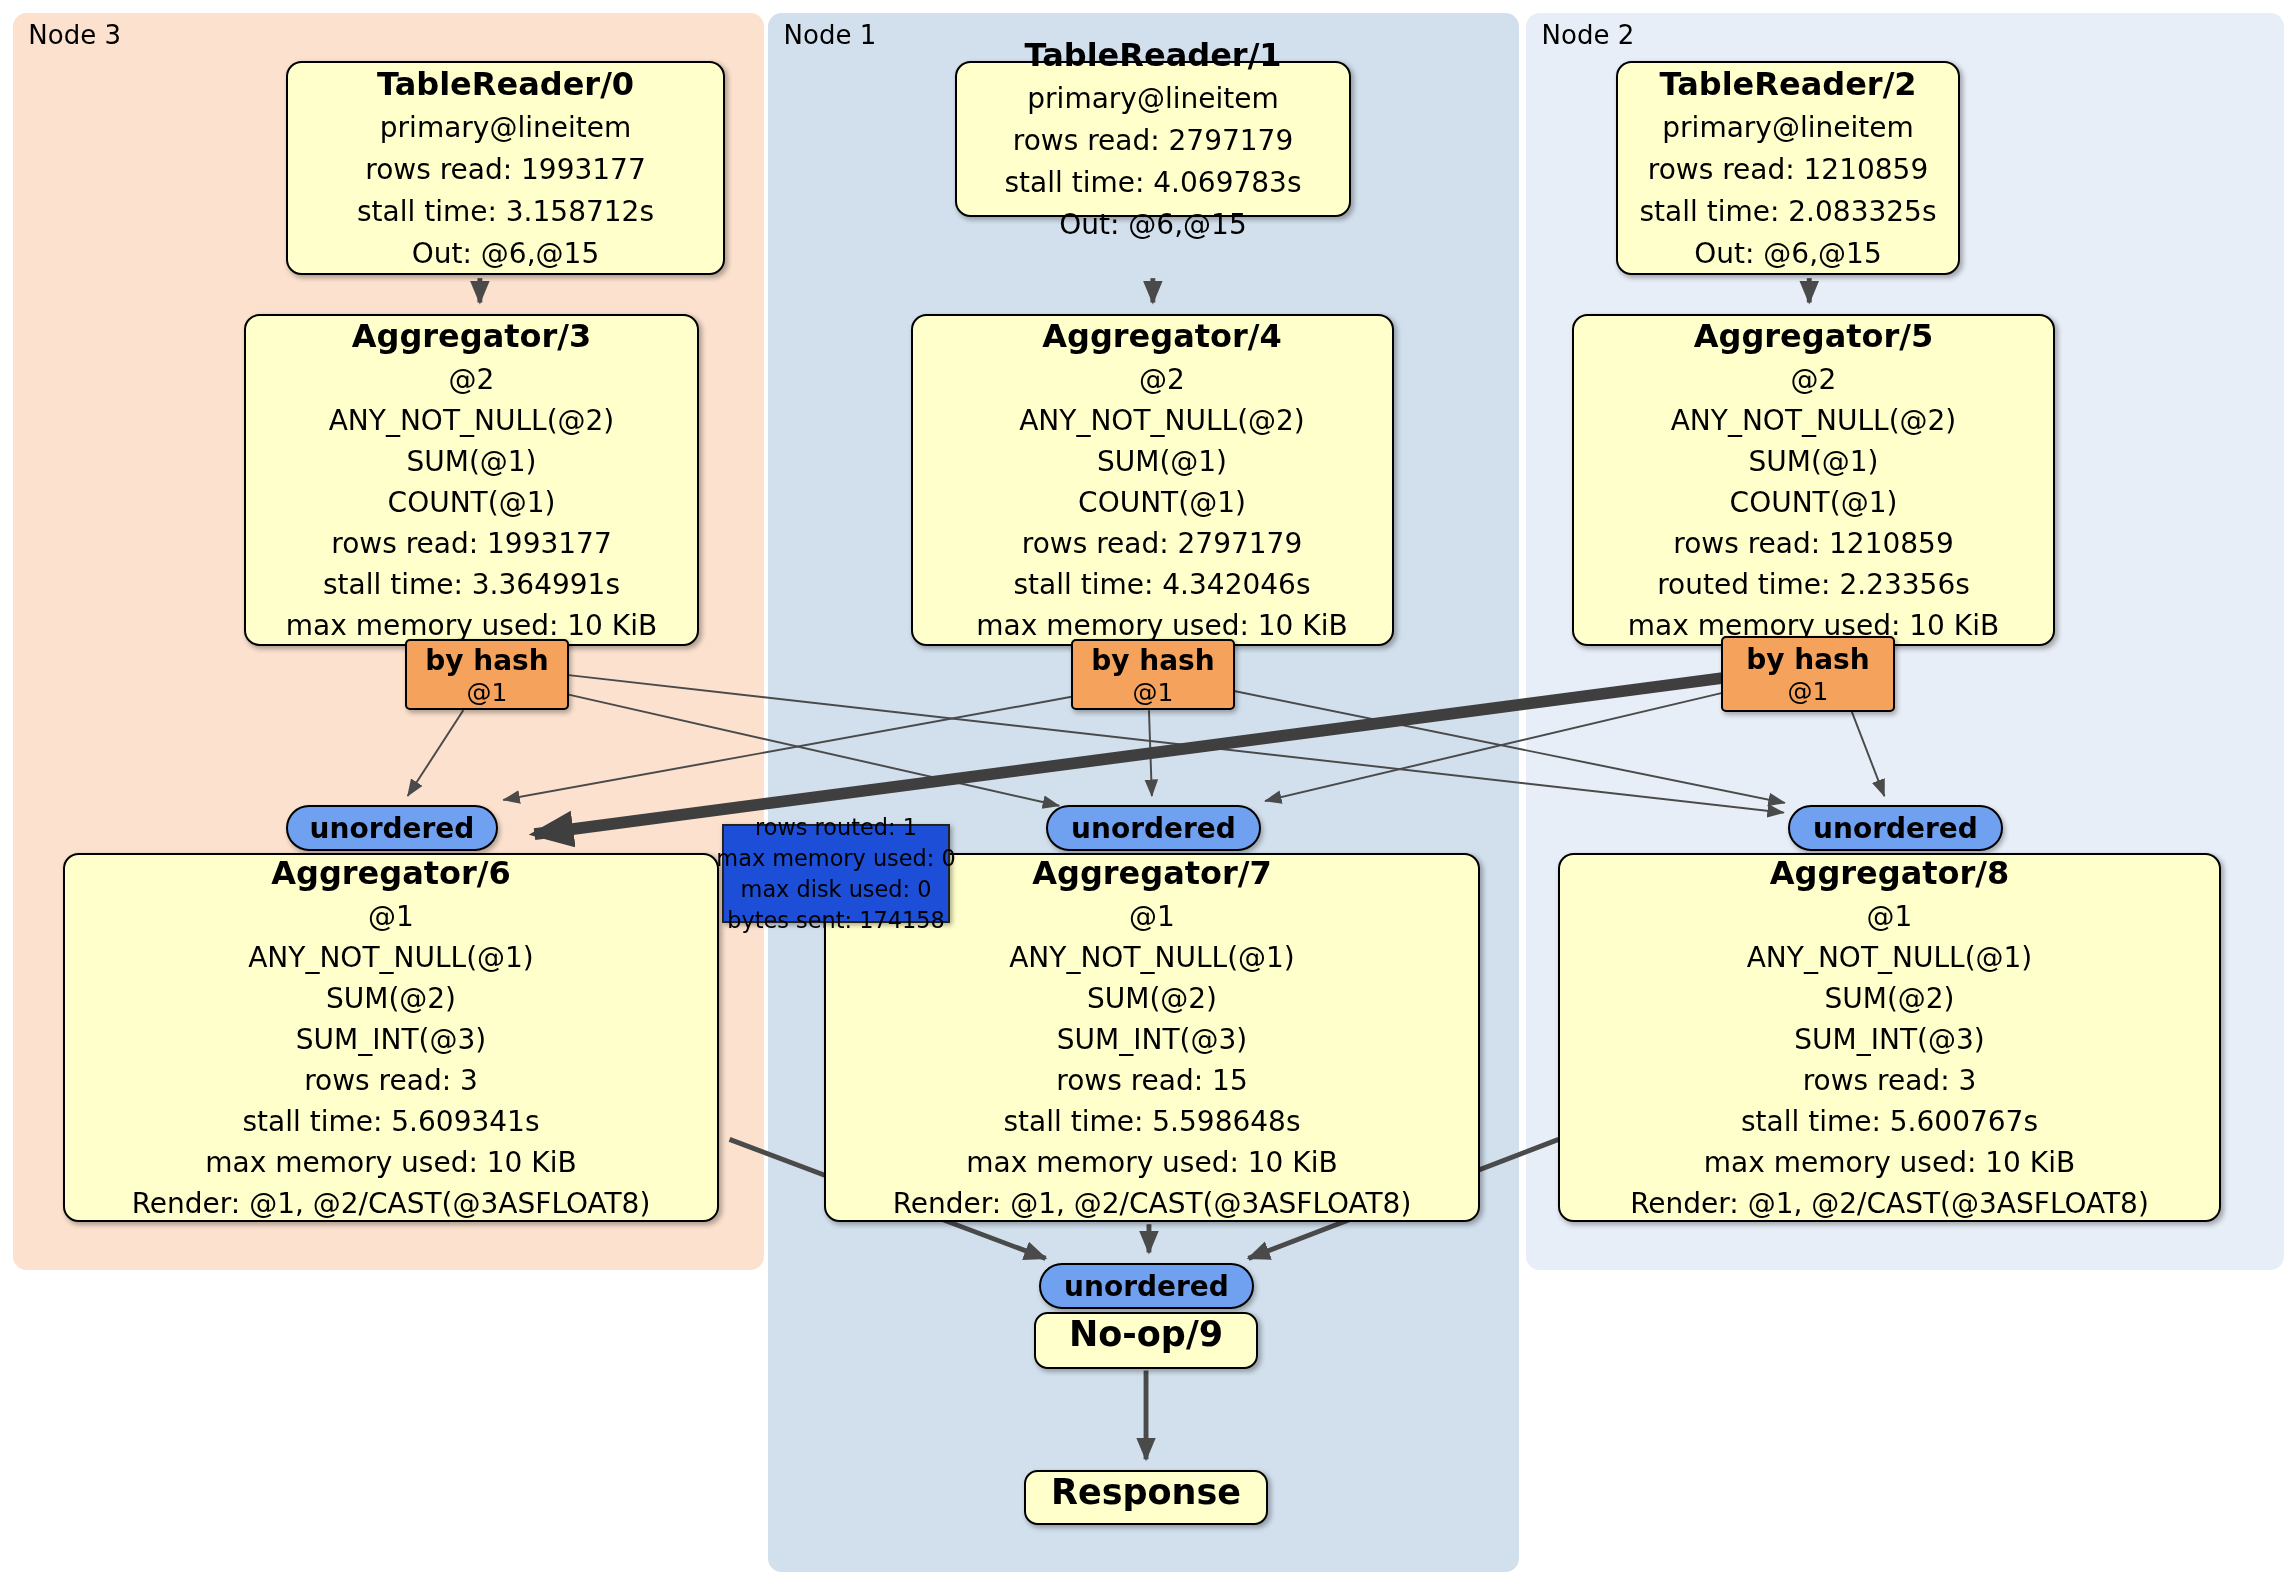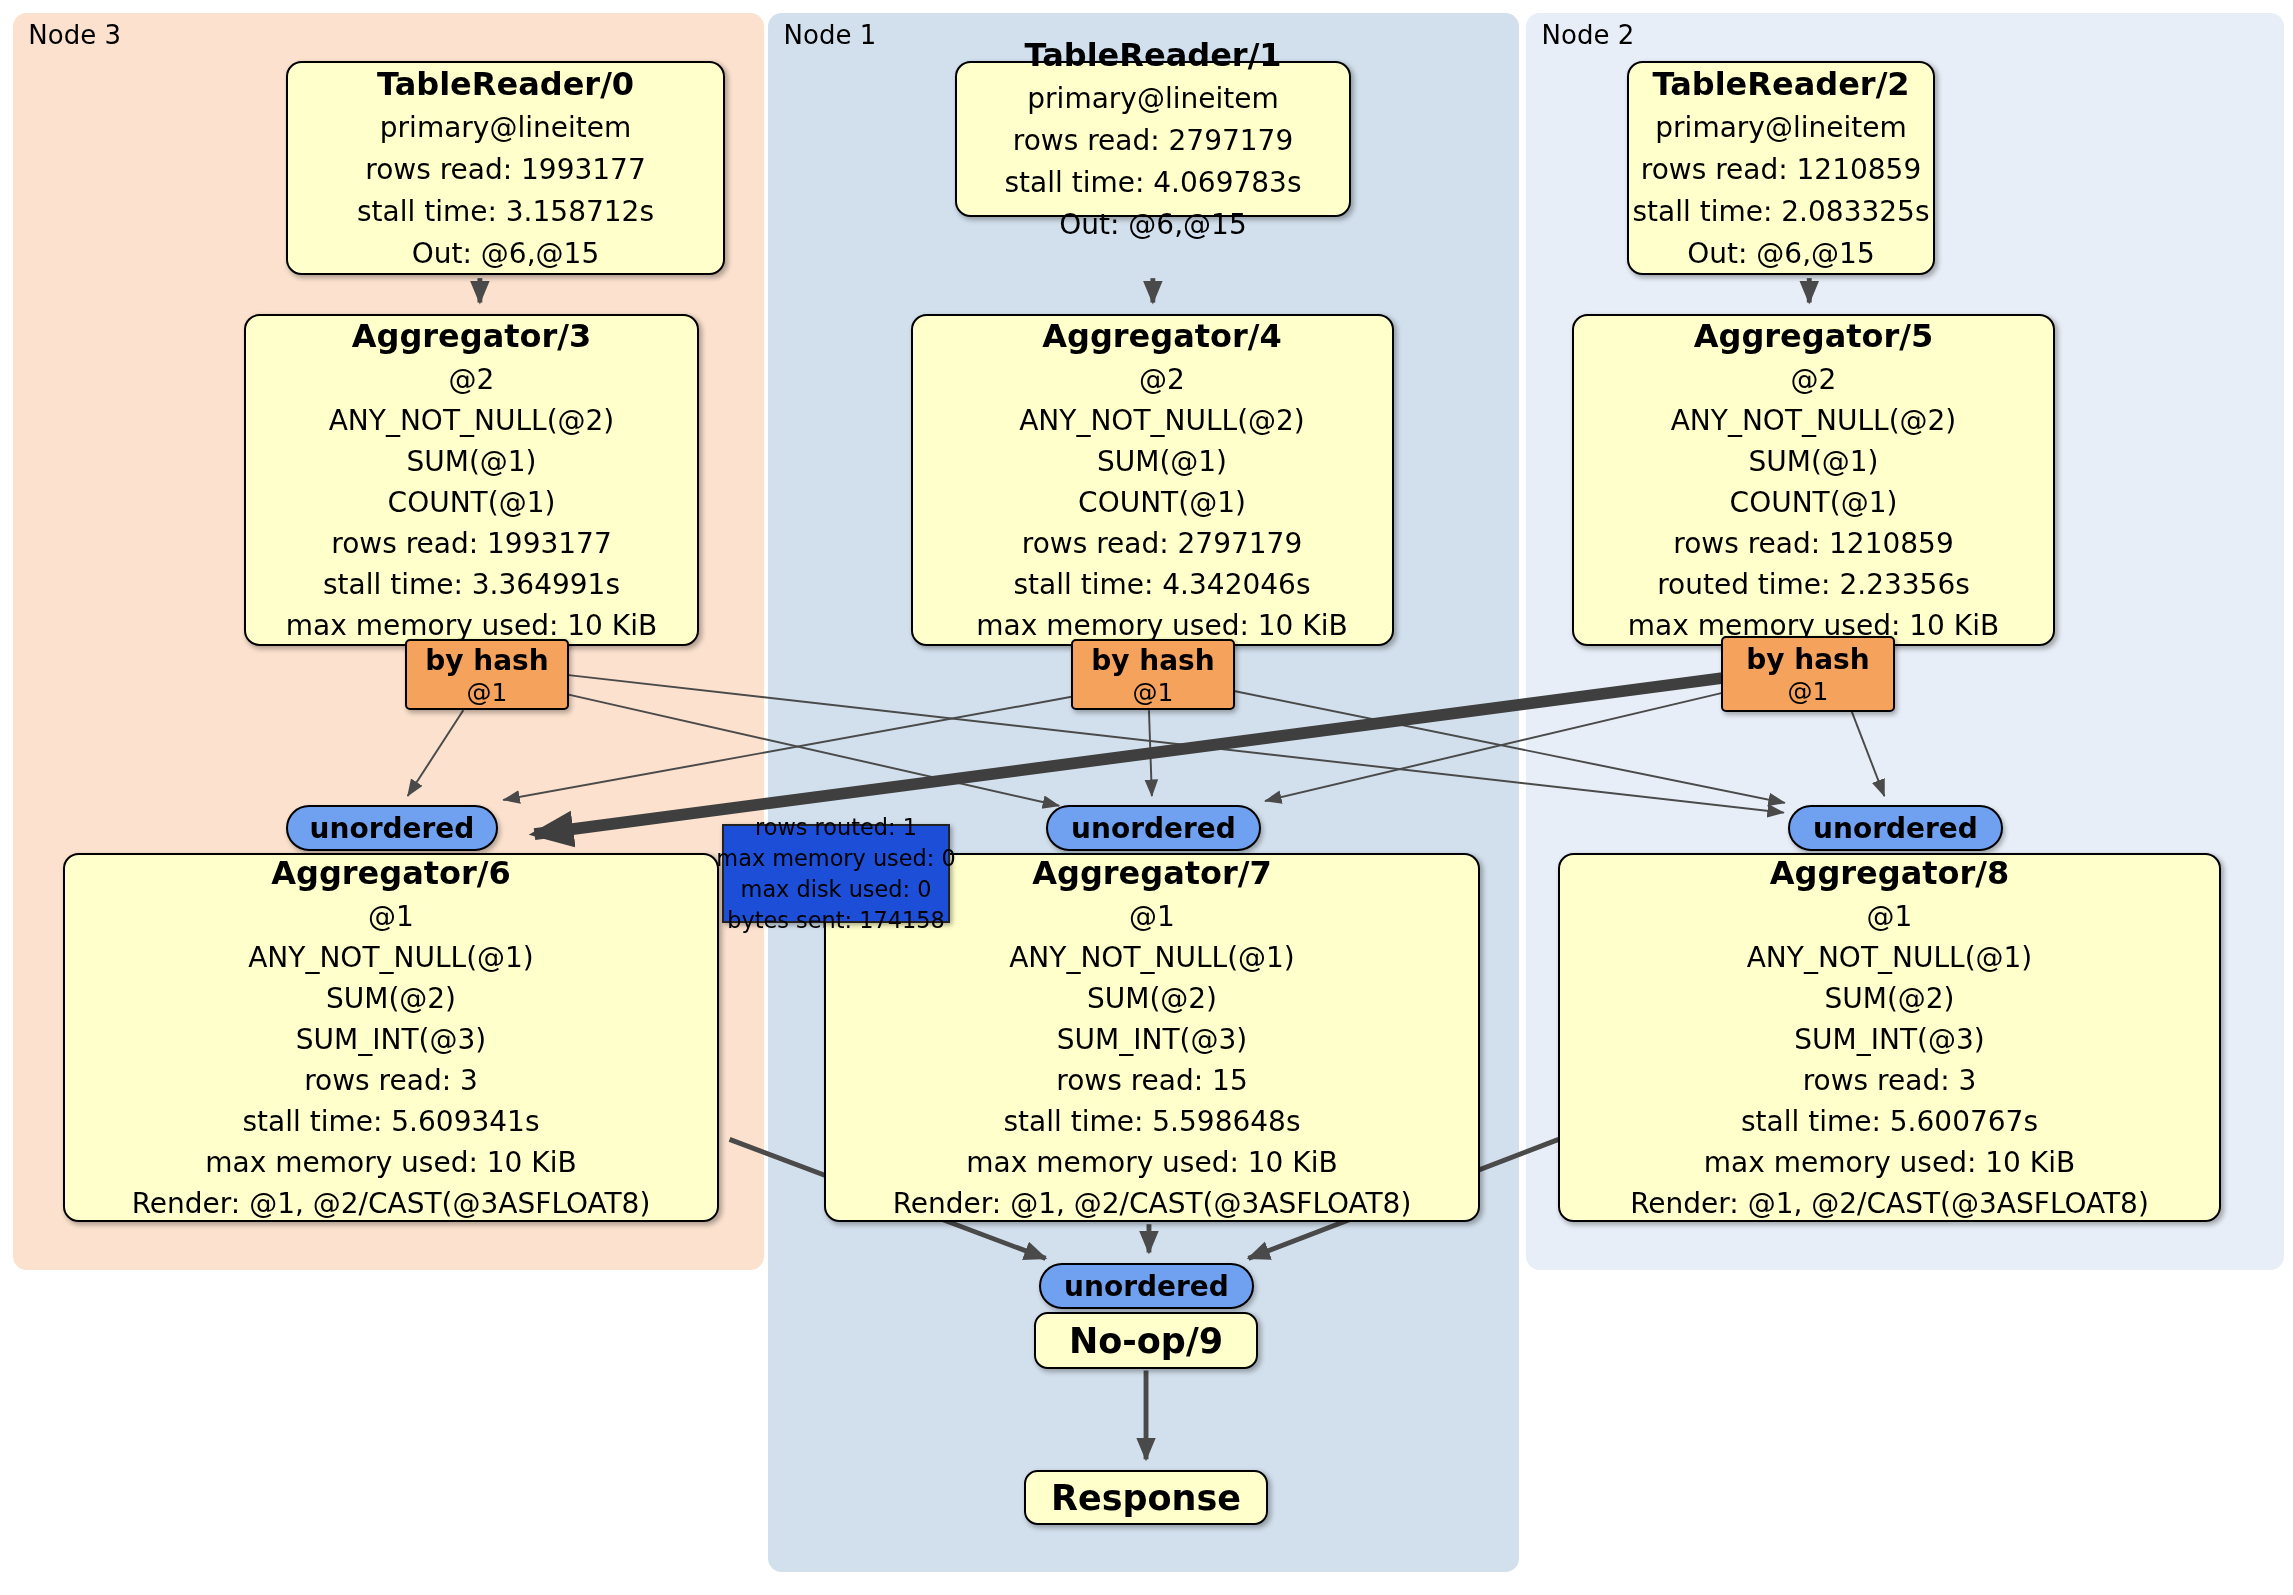--- a/index.html
+++ b/index.html
@@ -21,21 +21,21 @@
   .gbox{position:absolute;background:#ffffcb;border:2.9px solid #000;border-radius:15.6px;
         box-shadow:2.9px 2.9px 4.9px rgba(0,0,0,.30);display:flex;flex-direction:column;
         justify-content:center;align-items:center;text-align:center;z-index:2;
         font-size:28px;}
   .gtitle{font-weight:bold;font-size:32px;line-height:45px;white-space:nowrap;}
   .gline{line-height:41px;white-space:nowrap;}
   .tr .gline{line-height:42px;}
 
   .smallbox{position:absolute;background:#ffffcb;border:2.9px solid #000;border-radius:13.7px;
         box-shadow:2.9px 2.9px 4.9px rgba(0,0,0,.30);display:flex;justify-content:center;
-        align-items:center;z-index:2;font-weight:bold;font-size:35px;}
+        z-index:2;font-weight:bold;font-size:35px;}
 
   .hash{position:absolute;background:#f5a25d;border:2.9px solid #000;border-radius:5px;
         display:flex;flex-direction:column;justify-content:center;align-items:center;
         z-index:2;box-shadow:2px 2.9px 4.9px rgba(0,0,0,.30);}
   .hash-label{font-weight:bold;font-size:28px;line-height:35px;}
   .hash-sub{font-size:25px;line-height:29px;}
 
   .uno{position:absolute;background:#70a1f0;border:2.9px solid #000;border-radius:23.4px;
         display:flex;justify-content:center;align-items:center;z-index:2;
         font-weight:bold;font-size:28px;box-shadow:2px 2.9px 4.9px rgba(0,0,0,.30);}
@@ -161,21 +161,21 @@
   <div class="gline">@1</div>
   <div class="gline">ANY_NOT_NULL(@1)</div>
   <div class="gline">SUM(@2)</div>
   <div class="gline">SUM_INT(@3)</div>
   <div class="gline">rows read: 15</div>
   <div class="gline">stall time: 5.598648s</div>
   <div class="gline">max memory used: 10 KiB</div>
   <div class="gline">Render: @1, @2/CAST(@3ASFLOAT8)</div>
 </div>
 
-<div class="gbox tr" style="left:1616px;top:61px;width:308px;height:214px;margin-left:11px;">
+<div class="gbox tr" style="left:1616px;top:61px;width:344px;height:214px;">
   <div class="gtitle">TableReader/2</div>
   <div class="gline">primary@lineitem</div>
   <div class="gline">rows read: 1210859</div>
   <div class="gline">stall time: 2.083325s</div>
   <div class="gline">Out: @6,@15</div>
 </div>
 
 <div class="gbox" style="left:1572px;top:314px;width:483px;height:332px;">
   <div class="gtitle">Aggregator/5</div>
   <div class="gline">@2</div>

